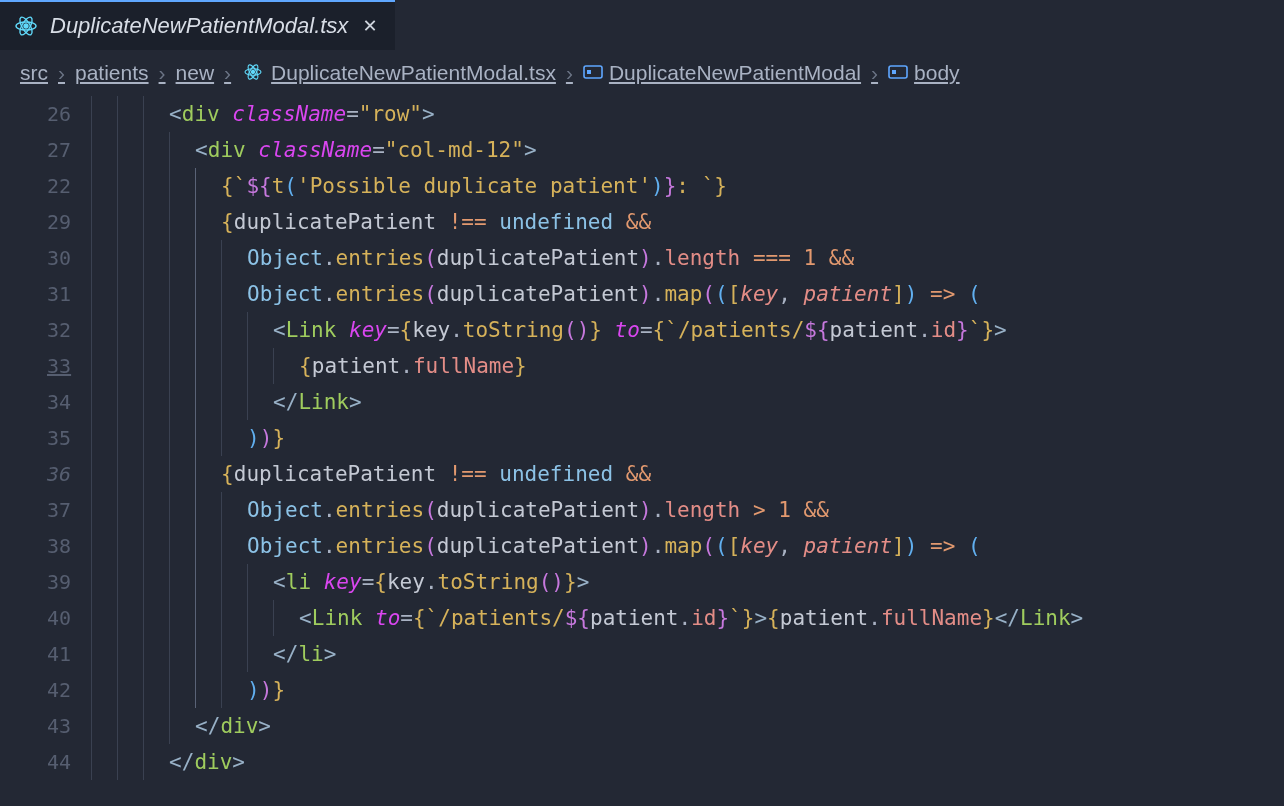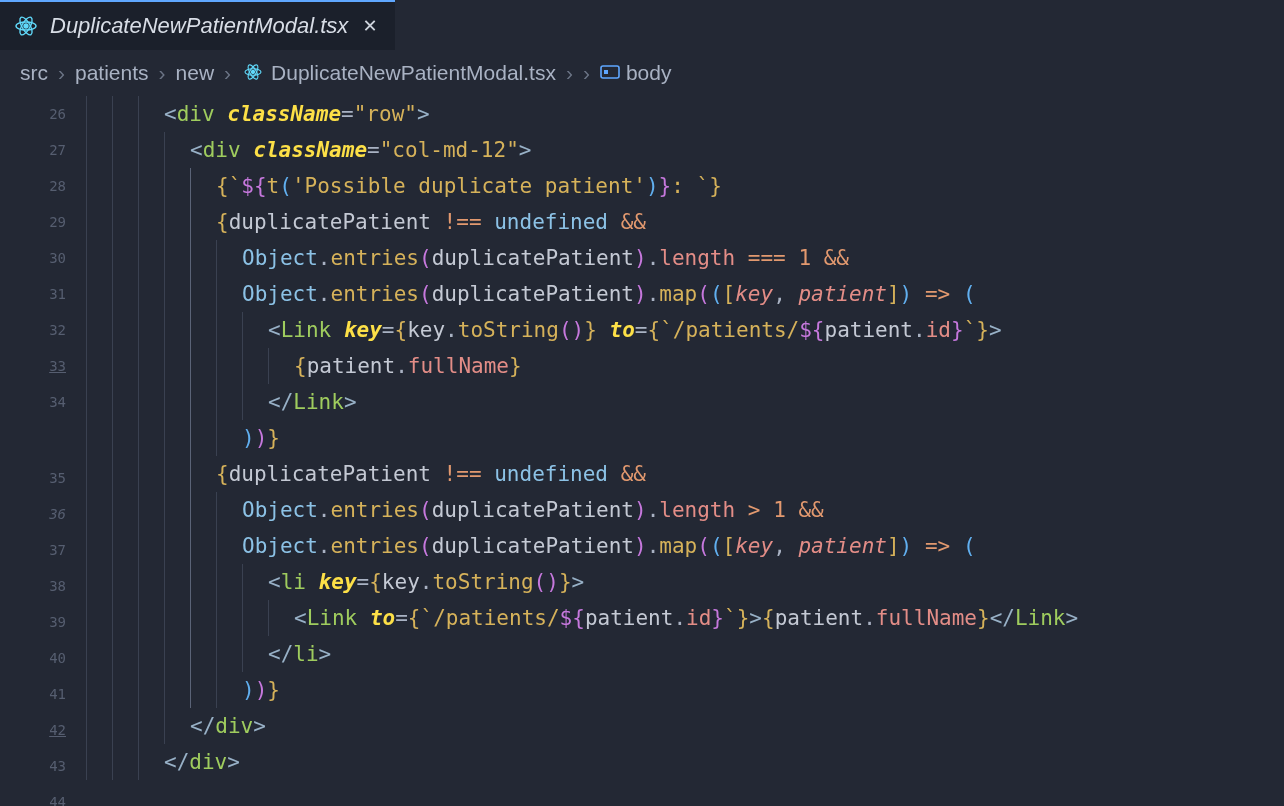--- a/index.html
+++ b/index.html
@@ -39,38 +39,39 @@
   
   .breadcrumb {
     display: flex;
     align-items: center;
     gap: 10px;
     padding: 10px 20px 12px 20px;
     color: #a9b2c3;
     font-family: -apple-system, "Segoe UI", Arial, sans-serif;
     font-size: 21px;
     background: #232834;
+    text-decoration: underline;
   }
   .breadcrumb .chev { color: #6b7485; }
   .sym-icon svg { width: 20px; height: 14px; display:block; }
   .crumb-item { display:flex; align-items:center; gap:6px; }
 
   
   .editor {
     display: flex;
     align-items: stretch;
     background: #232834;
     height: calc(806px - 50px - 47px);
   }
   .gutter {
     flex: 0 0 86px;
     text-align: right;
     padding-right: 20px;
     color: #565e70;
-    font-size: 14px;
+    font-size: 20px;
     user-select: none;
   }
   .code {
     flex: 1 1 auto;
     position: relative;
     color: #cfd4dd;
     white-space: pre;
     font-size: 21px;
   }
   .line {
@@ -89,21 +90,21 @@
   }
   .guide.active { border-left: 1px solid #5a6377; }
 
   
   .pun  { color: #a9b2c3; }      
   .tagp { color: #98b1c7; }      
   .brace-y { color: #d6b25a; }   
   .brace-p { color: #c678dd; font-weight:500; }
   .brace-b { color: #61afef; }
   .tag  { color: #9fcc5e; }      
-  .attr { color: #fde047; font-style: italic; font-weight: bold; }
+  .attr { color: #d946ef; font-style: italic; }
   .str  { color: #d6b25a; }      
   .op   { color: #e2996f; }      
   .kw   { color: #8cc2e6; }
   .call { color: #d6b25a; }      
   .obj  { color: #8cc2e6; }      
   .var  { color: #c4c9d4; }
   .param{ color: #e38d87; font-style: italic; }
   .num  { color: #e3996f; }
   .prop { color: #e38d87; }
   .arrow{ color: #e2996f; }
@@ -147,48 +148,57 @@
       <svg viewBox="0 0 24 24" fill="none" stroke="#61dafb" stroke-width="1.4">
         <circle cx="12" cy="12" r="2" fill="#61dafb"></circle>
         <ellipse cx="12" cy="12" rx="10" ry="4"></ellipse>
         <ellipse cx="12" cy="12" rx="10" ry="4" transform="rotate(60 12 12)"></ellipse>
         <ellipse cx="12" cy="12" rx="10" ry="4" transform="rotate(-60 12 12)"></ellipse>
       </svg>
     </span>
     <span>DuplicateNewPatientModal.tsx</span>
   </span>
   <span class="chev">›</span>
-  <span class="chev">›</span>
   <span class="crumb-item">
     <span class="sym-icon">
       <svg viewBox="0 0 20 14">
           <rect x="1" y="1" width="18" height="12" rx="2" fill="none" stroke="#5fa7ff" stroke-width="1.6"></rect>
           <rect x="4" y="5" width="4" height="4" fill="#5fa7ff"></rect>
         </svg>
     </span>
+    <span>DuplicateNewPatientModal</span>
+  </span>
+  <span class="chev">›</span>
+  <span class="crumb-item">
+    <span class="sym-icon">
+      <svg viewBox="0 0 20 14">
+          <rect x="1" y="1" width="18" height="12" rx="2" fill="none" stroke="#5fa7ff" stroke-width="1.6"></rect>
+          <rect x="4" y="5" width="4" height="4" fill="#5fa7ff"></rect>
+        </svg>
+    </span>
     <span>body</span>
   </span>
 </div>
 
 <div class="editor">
   <div class="gutter" id="gutter">
       <div class="line" style="justify-content: flex-end;">26</div>
       <div class="line" style="justify-content: flex-end;">27</div>
-      <div class="line" style="justify-content: flex-end;">28</div>
+      <div class="line" style="justify-content: flex-end;">22</div>
       <div class="line" style="justify-content: flex-end;">29</div>
       <div class="line" style="justify-content: flex-end;">30</div>
       <div class="line" style="justify-content: flex-end;">31</div>
       <div class="line" style="justify-content: flex-end;">32</div>
       <div class="line" style="justify-content: flex-end; text-decoration: underline;">33</div>
       <div class="line" style="justify-content: flex-end;">34</div>
-      <div class="line" style="justify-content: flex-end; margin-top: 40px;">35</div>
+      <div class="line" style="justify-content: flex-end;">35</div>
       <div class="line" style="justify-content: flex-end; font-style: italic;">36</div>
       <div class="line" style="justify-content: flex-end;">37</div>
       <div class="line" style="justify-content: flex-end;">38</div>
       <div class="line" style="justify-content: flex-end;">39</div>
       <div class="line" style="justify-content: flex-end;">40</div>
       <div class="line" style="justify-content: flex-end; margin-left: 6px;">41</div>
-      <div class="line" style="justify-content: flex-end; text-decoration: underline;">42</div>
+      <div class="line" style="justify-content: flex-end;">42</div>
       <div class="line" style="justify-content: flex-end; margin-left: 47px;">43</div>
       <div class="line" style="justify-content: flex-end;">44</div>
     </div>
   <div class="code" id="code"><div class="line"><span class="guides"><span class="guide"></span><span class="guide"></span><span class="guide"></span></span><span class="codeline"><span class="tagp">&lt;</span><span class="tag">div</span><span> </span><span class="attr">className</span><span class="pun">=</span><span class="str">"row"</span><span class="tagp">&gt;</span></span></div><div class="line"><span class="guides"><span class="guide"></span><span class="guide"></span><span class="guide"></span><span class="guide"></span></span><span class="codeline"><span class="tagp">&lt;</span><span class="tag">div</span><span> </span><span class="attr">className</span><span class="pun">=</span><span class="str">"col-md-12"</span><span class="tagp">&gt;</span></span></div><div class="line"><span class="guides"><span class="guide"></span><span class="guide"></span><span class="guide"></span><span class="guide"></span><span class="guide active"></span></span><span class="codeline"><span class="brace-y">{</span><span class="tick">`</span><span class="brace-p">${</span><span class="call">t</span><span class="brace-b">(</span><span class="str">'Possible duplicate patient'</span><span class="brace-b">)</span><span class="brace-p">}</span><span class="str">: </span><span class="tick">`</span><span class="brace-y">}</span></span></div><div class="line"><span class="guides"><span class="guide"></span><span class="guide"></span><span class="guide"></span><span class="guide"></span><span class="guide active"></span></span><span class="codeline"><span class="brace-y">{</span><span class="var">duplicatePatient</span><span> </span><span class="op">!==</span><span> </span><span class="kw">undefined</span><span> </span><span class="op">&amp;&amp;</span></span></div><div class="line"><span class="guides"><span class="guide"></span><span class="guide"></span><span class="guide"></span><span class="guide"></span><span class="guide active"></span><span class="guide"></span></span><span class="codeline"><span class="obj">Object</span><span class="pun">.</span><span class="call">entries</span><span class="brace-p">(</span><span class="var">duplicatePatient</span><span class="brace-p">)</span><span class="pun">.</span><span class="prop">length</span><span> </span><span class="op">===</span><span> </span><span class="num">1</span><span> </span><span class="op">&amp;&amp;</span></span></div><div class="line"><span class="guides"><span class="guide"></span><span class="guide"></span><span class="guide"></span><span class="guide"></span><span class="guide active"></span><span class="guide"></span></span><span class="codeline"><span class="obj">Object</span><span class="pun">.</span><span class="call">entries</span><span class="brace-p">(</span><span class="var">duplicatePatient</span><span class="brace-p">)</span><span class="pun">.</span><span class="call">map</span><span class="brace-p">(</span><span class="brace-b">(</span><span class="brace-y">[</span><span class="param">key</span><span class="pun">, </span><span class="param">patient</span><span class="brace-y">]</span><span class="brace-b">)</span><span> </span><span class="arrow">=&gt;</span><span> </span><span class="brace-b">(</span></span></div><div class="line"><span class="guides"><span class="guide"></span><span class="guide"></span><span class="guide"></span><span class="guide"></span><span class="guide active"></span><span class="guide"></span><span class="guide"></span></span><span class="codeline"><span class="tagp">&lt;</span><span class="tag">Link</span><span> </span><span class="attr">key</span><span class="pun">=</span><span class="brace-y">{</span><span class="var">key</span><span class="pun">.</span><span class="call">toString</span><span class="brace-p">(</span><span class="brace-p">)</span><span class="brace-y">}</span><span> </span><span class="attr">to</span><span class="pun">=</span><span class="brace-y">{</span><span class="tick">`</span><span class="str">/patients/</span><span class="brace-p">${</span><span class="var">patient</span><span class="pun">.</span><span class="prop">id</span><span class="brace-p">}</span><span class="tick">`</span><span class="brace-y">}</span><span class="tagp">&gt;</span></span></div><div class="line"><span class="guides"><span class="guide"></span><span class="guide"></span><span class="guide"></span><span class="guide"></span><span class="guide active"></span><span class="guide"></span><span class="guide"></span><span class="guide"></span></span><span class="codeline"><span class="brace-y">{</span><span class="var">patient</span><span class="pun">.</span><span class="prop">fullName</span><span class="brace-y">}</span></span></div><div class="line"><span class="guides"><span class="guide"></span><span class="guide"></span><span class="guide"></span><span class="guide"></span><span class="guide active"></span><span class="guide"></span><span class="guide"></span></span><span class="codeline"><span class="tagp">&lt;/</span><span class="tag">Link</span><span class="tagp">&gt;</span></span></div><div class="line"><span class="guides"><span class="guide"></span><span class="guide"></span><span class="guide"></span><span class="guide"></span><span class="guide active"></span><span class="guide"></span></span><span class="codeline"><span class="brace-b">)</span><span class="brace-p">)</span><span class="brace-y">}</span></span></div><div class="line"><span class="guides"><span class="guide"></span><span class="guide"></span><span class="guide"></span><span class="guide"></span><span class="guide active"></span></span><span class="codeline"><span class="brace-y">{</span><span class="var">duplicatePatient</span><span> </span><span class="op">!==</span><span> </span><span class="kw">undefined</span><span> </span><span class="op">&amp;&amp;</span></span></div><div class="line"><span class="guides"><span class="guide"></span><span class="guide"></span><span class="guide"></span><span class="guide"></span><span class="guide active"></span><span class="guide"></span></span><span class="codeline"><span class="obj">Object</span><span class="pun">.</span><span class="call">entries</span><span class="brace-p">(</span><span class="var">duplicatePatient</span><span class="brace-p">)</span><span class="pun">.</span><span class="prop">length</span><span> </span><span class="op">&gt;</span><span> </span><span class="num">1</span><span> </span><span class="op">&amp;&amp;</span></span></div><div class="line"><span class="guides"><span class="guide"></span><span class="guide"></span><span class="guide"></span><span class="guide"></span><span class="guide active"></span><span class="guide"></span></span><span class="codeline"><span class="obj">Object</span><span class="pun">.</span><span class="call">entries</span><span class="brace-p">(</span><span class="var">duplicatePatient</span><span class="brace-p">)</span><span class="pun">.</span><span class="call">map</span><span class="brace-p">(</span><span class="brace-b">(</span><span class="brace-y">[</span><span class="param">key</span><span class="pun">, </span><span class="param">patient</span><span class="brace-y">]</span><span class="brace-b">)</span><span> </span><span class="arrow">=&gt;</span><span> </span><span class="brace-b">(</span></span></div><div class="line"><span class="guides"><span class="guide"></span><span class="guide"></span><span class="guide"></span><span class="guide"></span><span class="guide active"></span><span class="guide"></span><span class="guide"></span></span><span class="codeline"><span class="tagp">&lt;</span><span class="tag">li</span><span> </span><span class="attr">key</span><span class="pun">=</span><span class="brace-y">{</span><span class="var">key</span><span class="pun">.</span><span class="call">toString</span><span class="brace-p">(</span><span class="brace-p">)</span><span class="brace-y">}</span><span class="tagp">&gt;</span></span></div><div class="line"><span class="guides"><span class="guide"></span><span class="guide"></span><span class="guide"></span><span class="guide"></span><span class="guide active"></span><span class="guide"></span><span class="guide"></span><span class="guide"></span></span><span class="codeline"><span class="tagp">&lt;</span><span class="tag">Link</span><span> </span><span class="attr">to</span><span class="pun">=</span><span class="brace-y">{</span><span class="tick">`</span><span class="str">/patients/</span><span class="brace-p">${</span><span class="var">patient</span><span class="pun">.</span><span class="prop">id</span><span class="brace-p">}</span><span class="tick">`</span><span class="brace-y">}</span><span class="tagp">&gt;</span><span class="brace-y">{</span><span class="var">patient</span><span class="pun">.</span><span class="prop">fullName</span><span class="brace-y">}</span><span class="tagp">&lt;/</span><span class="tag">Link</span><span class="tagp">&gt;</span></span></div><div class="line"><span class="guides"><span class="guide"></span><span class="guide"></span><span class="guide"></span><span class="guide"></span><span class="guide active"></span><span class="guide"></span><span class="guide"></span></span><span class="codeline"><span class="tagp">&lt;/</span><span class="tag">li</span><span class="tagp">&gt;</span></span></div><div class="line"><span class="guides"><span class="guide"></span><span class="guide"></span><span class="guide"></span><span class="guide"></span><span class="guide active"></span><span class="guide"></span></span><span class="codeline"><span class="brace-b">)</span><span class="brace-p">)</span><span class="brace-y">}</span></span></div><div class="line"><span class="guides"><span class="guide"></span><span class="guide"></span><span class="guide"></span><span class="guide"></span></span><span class="codeline"><span class="tagp">&lt;/</span><span class="tag">div</span><span class="tagp">&gt;</span></span></div><div class="line"><span class="guides"><span class="guide"></span><span class="guide"></span><span class="guide"></span></span><span class="codeline"><span class="tagp">&lt;/</span><span class="tag">div</span><span class="tagp">&gt;</span></span></div></div>
 </div>
 
 </body></html>

